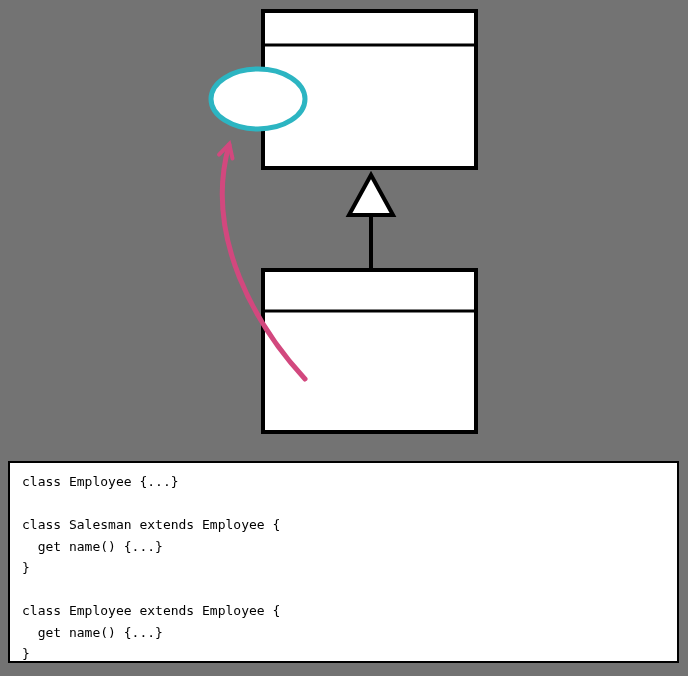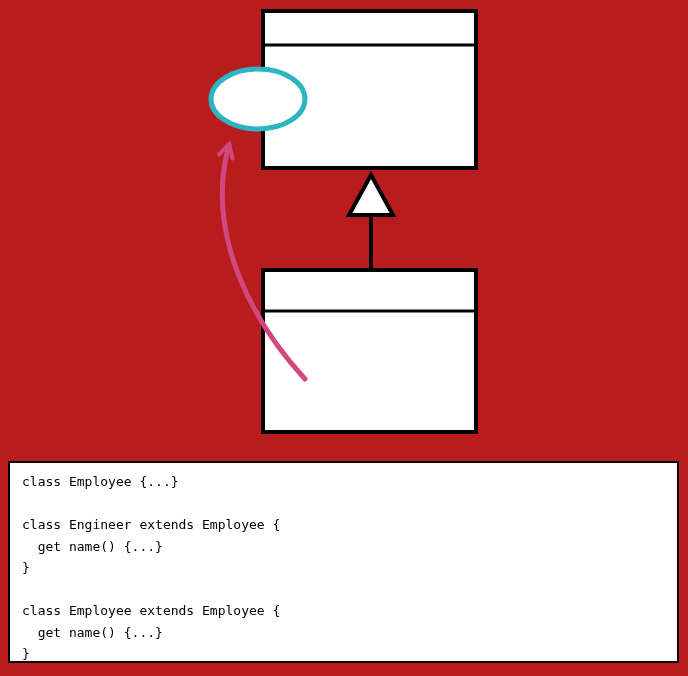--- a/index.html
+++ b/index.html
@@ -4,21 +4,21 @@
 <style>
   html, body {
     margin: 0;
     padding: 0;
     background: #ffffff;
   }
   .page {
     position: relative;
     width: 688px;
     height: 676px;
-    background: #b91c1c;
+    background: #737373;
     overflow: hidden;
     font-family: "DejaVu Sans Mono", monospace;
   }
   .diagram-svg {
     position: absolute;
     top: 0;
     left: 0;
   }
   .code-panel {
     position: absolute;
@@ -63,21 +63,21 @@
     <polygon points="371,175 349,215 393,215" fill="#ffffff" stroke-width="4" stroke="#000000"></polygon>
 
     <ellipse cx="258" cy="99" rx="47" ry="30" fill="#ffffff" stroke-width="5" stroke="#2cb5c2"></ellipse>
 
     <path d="M305,379 C258,328 203,238 229,145" fill="none" stroke-width="5" stroke-linecap="round" marker-end="url(#arrowhead-pink)" stroke="#d2487e"></path>
   </svg>
 
   <div class="code-panel">
       <div class="code-line">class Employee {...}</div>
       <div class="code-line"></div>
-      <div class="code-line">class Engineer extends Employee {</div>
+      <div class="code-line">class Salesman extends Employee {</div>
       <div class="code-line">  get name() {...}</div>
       <div class="code-line">}</div>
       <div class="code-line"></div>
       <div class="code-line">class Employee extends Employee {</div>
       <div class="code-line">  get name() {...}</div>
       <div class="code-line">}</div>
     </div>
 
 </div>
 

